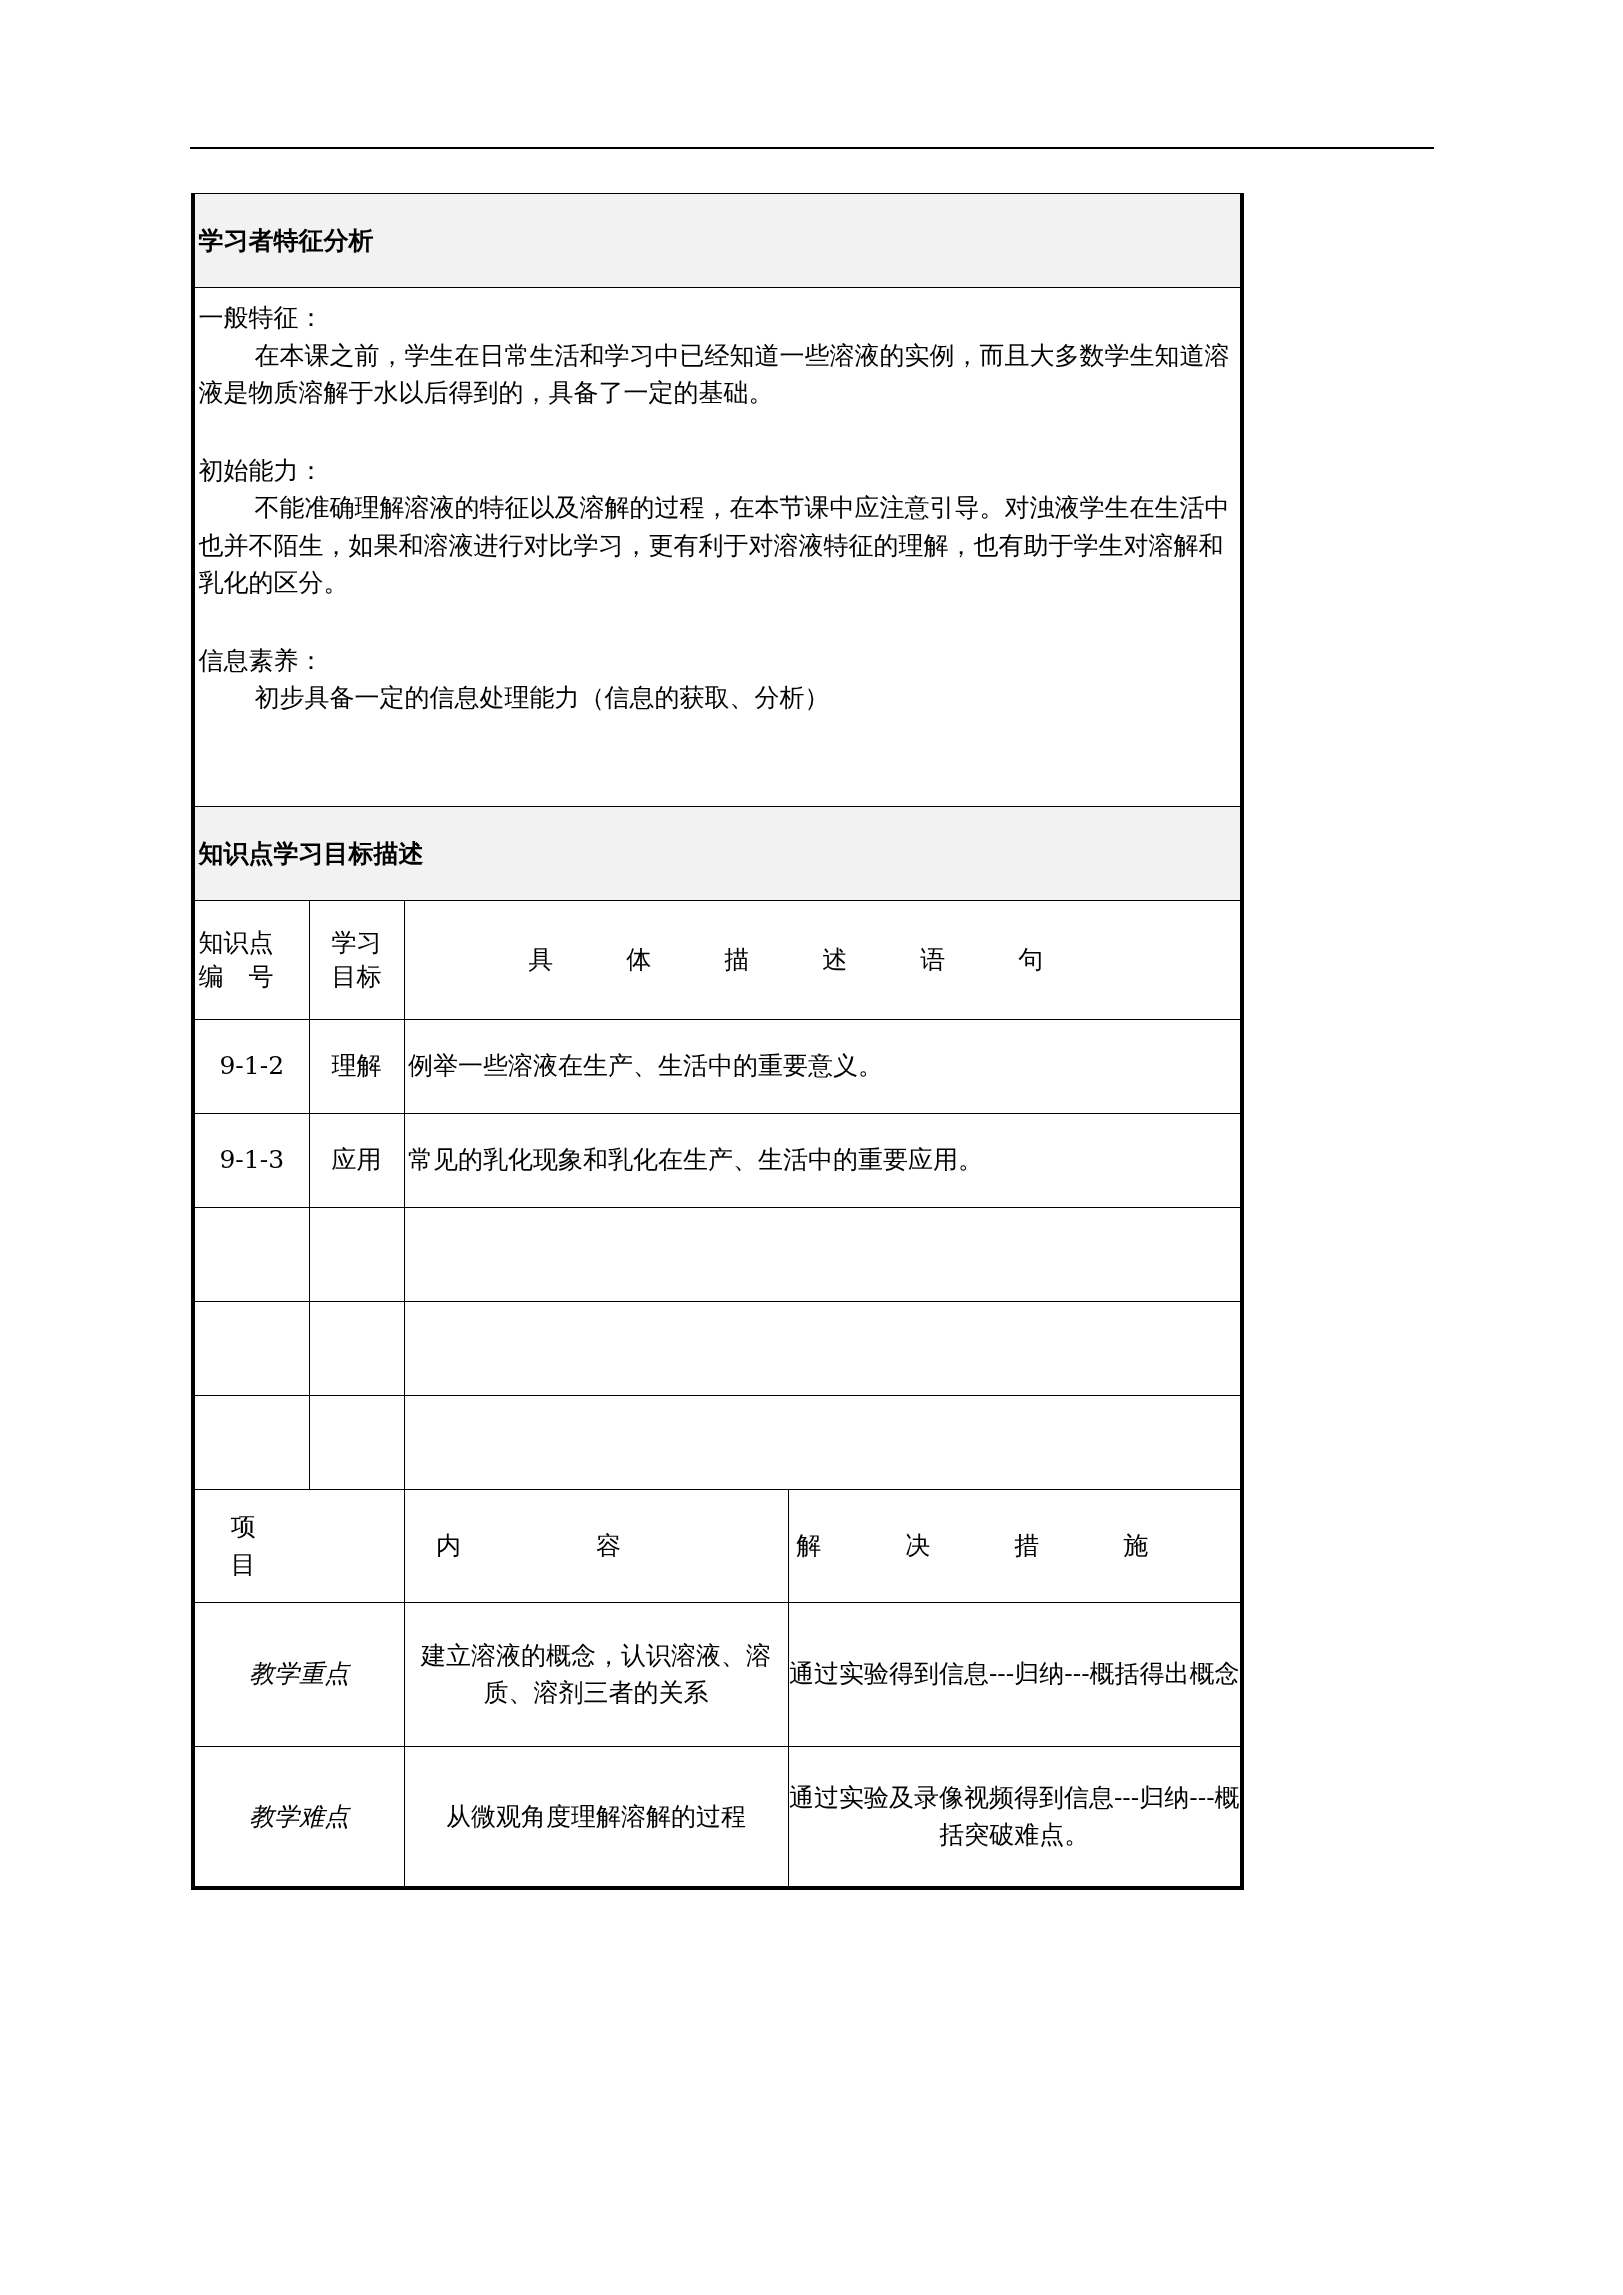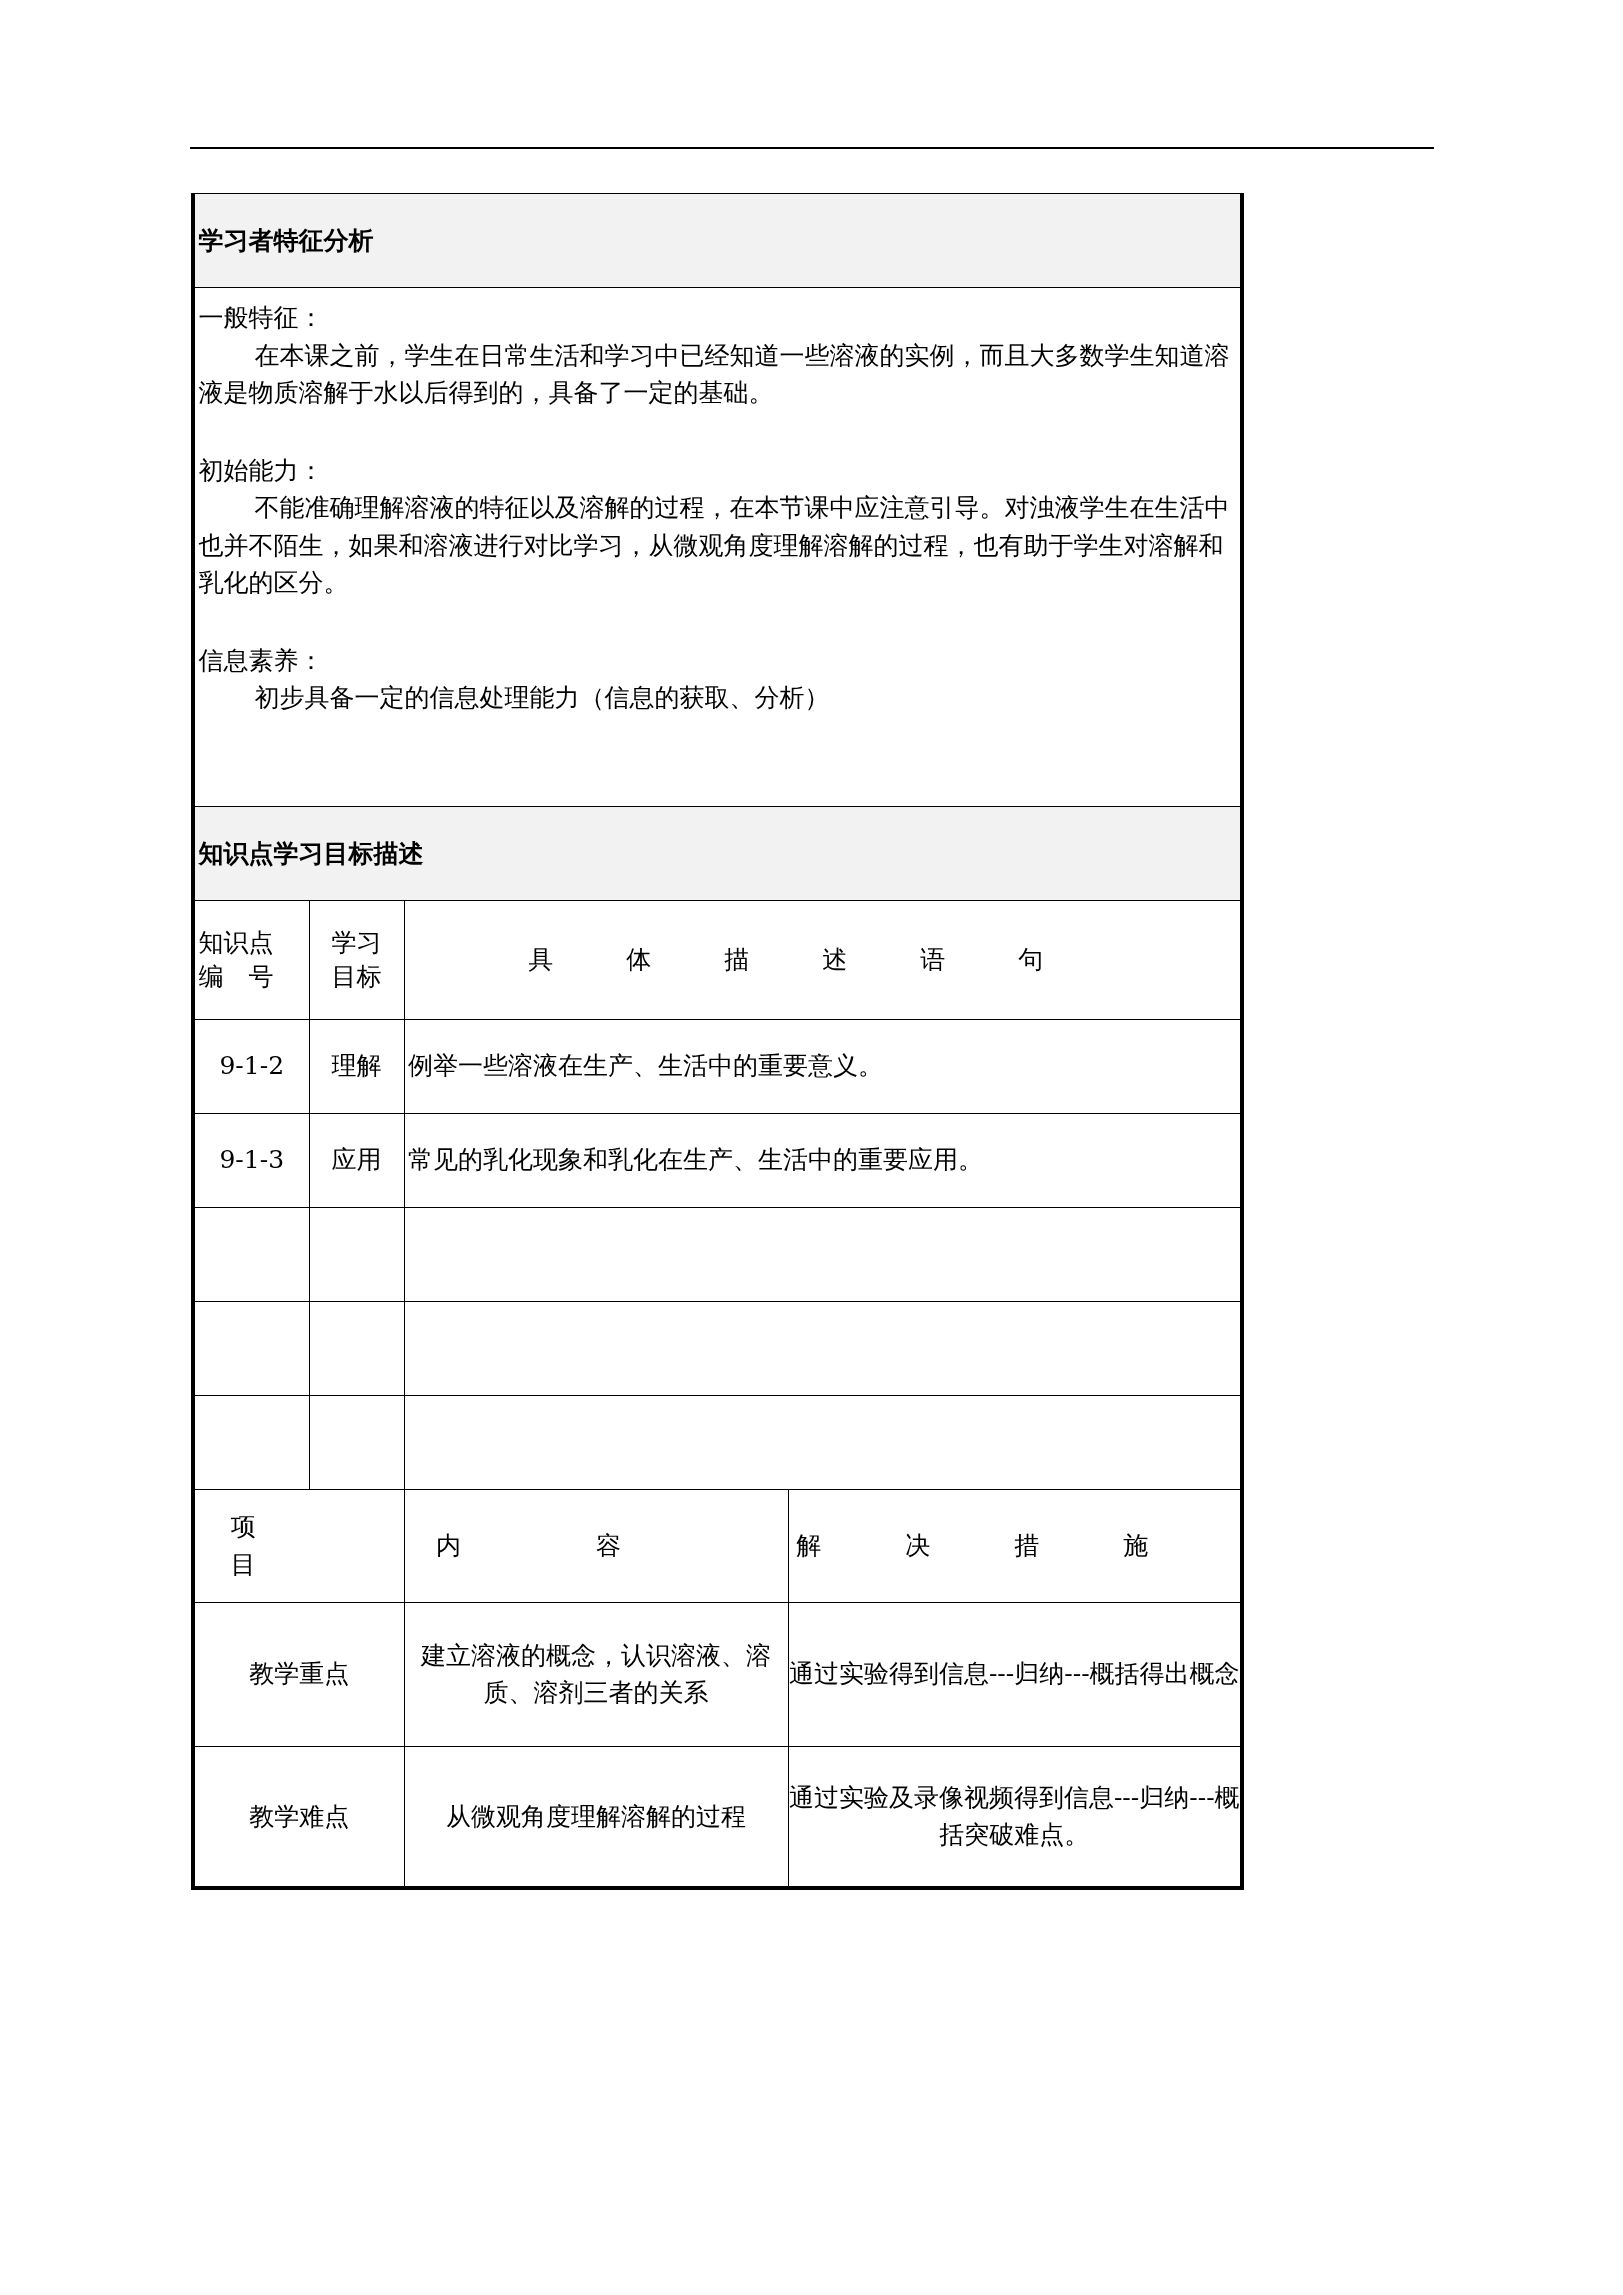--- a/index.html
+++ b/index.html
@@ -90,21 +90,21 @@
       padding-left: 73px;
     }
     .kp-row .kp-desc { text-align: left; padding-left: 3.4px; }
 
     .diff-head td { height: 112px; }
     .diff-row-1 td { height: 144px; }
     .diff-row-2 td { height: 140px; }
     .spaced-wide { letter-spacing: 112px; padding-left: 112px; font-family: Liberation Serif, serif; }
     .spaced-mid { letter-spacing: 135px; padding-left: 135px; }
     .spaced-sol { letter-spacing: 84px; padding-left: 84px; }
-    .diff-item { font-size: 29px; }
+    .diff-item { font-size: 29px; font-style: italic; }
     .diff-content { line-height: 40px; padding: 0 4.5px; }
     .diff-sol { line-height: 40px; padding: 0 4.5px; }
   </style>
 </head>
 <body>
 
 <div class="top-rule"></div>
 
 <table class="doc-table">
 
@@ -116,21 +116,21 @@
   </tr>
 
   <tr>
     <td class="analysis-body outer-left outer-right">
       <div class="analysis-block">
         <span class="analysis-label">一般特征：</span>
         <span class="analysis-text">在本课之前，学生在日常生活和学习中已经知道一些溶液的实例，而且大多数学生知道溶液是物质溶解于水以后得到的，具备了一定的基础。</span>
       </div>
       <div class="analysis-block">
         <span class="analysis-label">初始能力：</span>
-        <span class="analysis-text">不能准确理解溶液的特征以及溶解的过程，在本节课中应注意引导。对浊液学生在生活中也并不陌生，如果和溶液进行对比学习，从微观角度理解溶解的过程，也有助于学生对溶解和乳化的区分。</span>
+        <span class="analysis-text">不能准确理解溶液的特征以及溶解的过程，在本节课中应注意引导。对浊液学生在生活中也并不陌生，如果和溶液进行对比学习，更有利于对溶液特征的理解，也有助于学生对溶解和乳化的区分。</span>
       </div>
       <div class="analysis-block">
         <span class="analysis-label">信息素养：</span>
         <span class="analysis-text">初步具备一定的信息处理能力（信息的获取、分析）</span>
       </div>
     </td>
   </tr>
 
   <tr>
     <td class="section-header outer-left outer-right">

